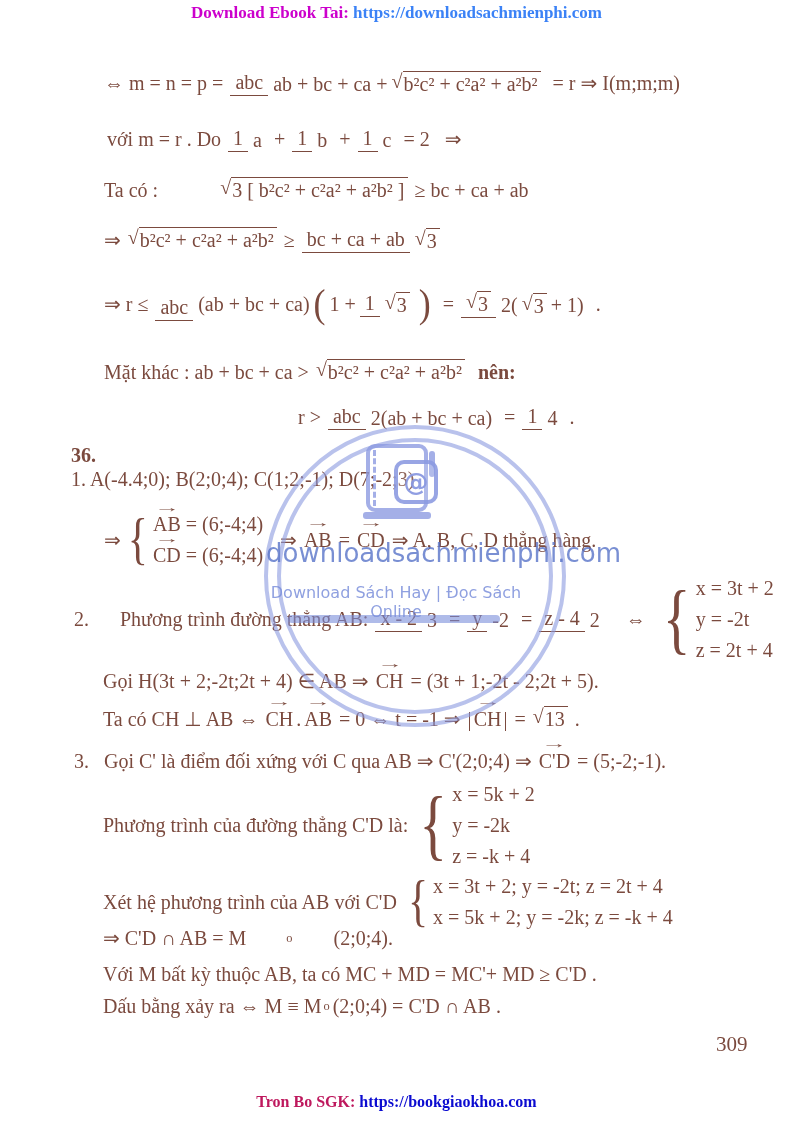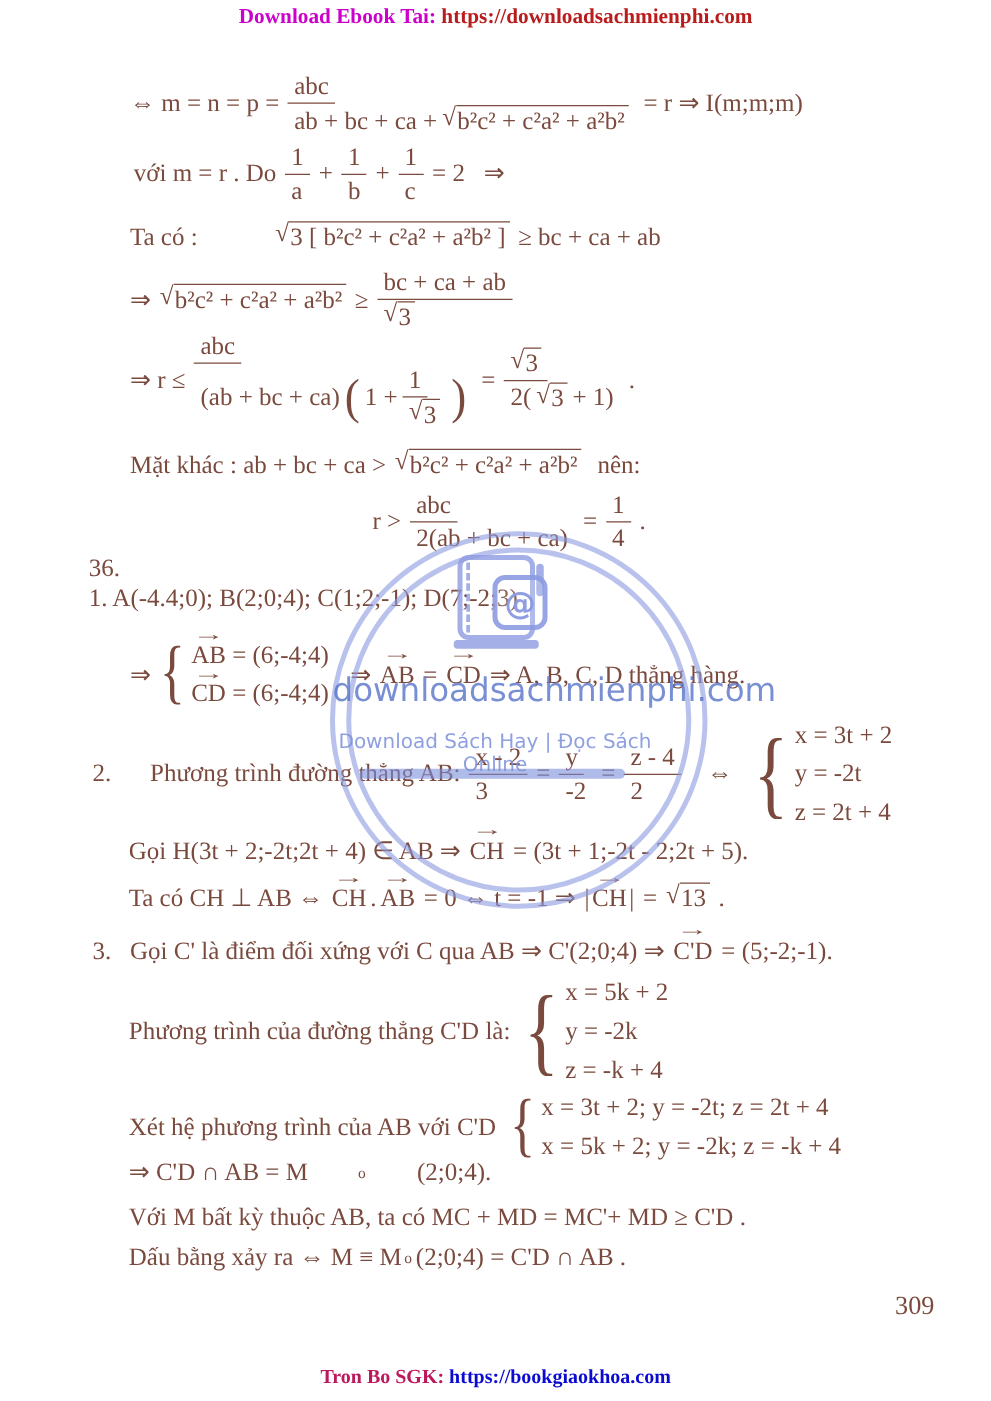--- a/index.html
+++ b/index.html
@@ -3,49 +3,49 @@
 <meta charset="utf-8">
 <style>
   html,body{margin:0;padding:0;}
   body{
     width:793px;height:1121px;position:relative;background:#ffffff;
     font-family:"Liberation Serif",serif;color:#7b4a3e;overflow:hidden;
   }
   .hdr{position:absolute;top:3px;left:0;width:793px;text-align:center;
        font-size:17px;font-weight:bold;white-space:nowrap;}
   .hdr .lbl{color:#cc00cc;}
-  .hdr .url{color:#b91c1c;}
+  .hdr .url{color:#3b82f6;}
   .ftr{position:absolute;top:1093px;left:0;width:793px;text-align:center;
        font-size:16px;font-weight:bold;white-space:nowrap;}
   .ftr .lbl{color:#be185d;}
   .ftr .url{color:#0b0bd0;}
   .pageno{position:absolute;left:716px;top:1032px;font-size:21px;}
 
   
   .mline{position:absolute;display:flex;align-items:center;white-space:nowrap;
          font-size:20px;gap:7px;line-height:1.25;}
-  .frac{display:inline-flex;flex-direction:column;align-items:flex-start;line-height:1.2;}
+  .frac{display:inline-flex;flex-direction:row;align-items:flex-end;line-height:1.2;}
   .frac .num{border-bottom:1.4px solid currentColor;padding:0 5px 1px;}
   .frac .den{padding:1px 5px 0;display:inline-flex;align-items:center;gap:4px;}
   .frac .numrow{border-bottom:1.4px solid currentColor;padding:0 5px 1px;
                 display:inline-flex;align-items:center;gap:4px;}
   .sqrt{display:inline-flex;align-items:flex-start;}
   .sqrt .sign{line-height:1.05;}
   .sqrt .body{border-top:1.4px solid currentColor;padding:0 3px 0 1px;}
   .vec{position:relative;display:inline-block;}
   .vec .arr{position:absolute;left:50%;top:-0.92em;transform:translateX(-50%) scaleX(1.9);
             font-size:0.68em;letter-spacing:0;}
   .sys{display:inline-flex;align-items:center;}
   .sys .brace{display:inline-block;line-height:0.9;font-weight:400;}
   .sys3 .brace{font-size:58px;transform:scaleY(1.35);}
   .sys2 .brace{font-size:42px;transform:scaleY(1.35);}
   .sys .rows{display:inline-flex;flex-direction:column;align-items:flex-start;
              gap:6px;margin-left:5px;}
   .bigp{font-size:36px;font-weight:300;line-height:0.9;transform:scaleY(1.1);display:inline-block;}
-  .b{font-weight:normal;}
+  .b{font-weight:bold;}
   .sp48{display:inline-block;width:48px;}
   .sub{font-size:0.62em;vertical-align:-0.35em;}
 
   
   .wm{position:absolute;left:0;top:0;width:793px;height:1121px;pointer-events:none;z-index:3;}
   .wm-ring-outer{position:absolute;left:264px;top:425px;width:294px;height:294px;
                  border:4px solid rgba(138,153,224,0.60);border-radius:50%;}
   .wm-ring-inner{position:absolute;left:277px;top:438px;width:268px;height:268px;
                  border:4px solid rgba(138,153,224,0.60);border-radius:50%;}
   .wm-domain{position:absolute;left:266px;top:538px;width:262px;text-align:center;

